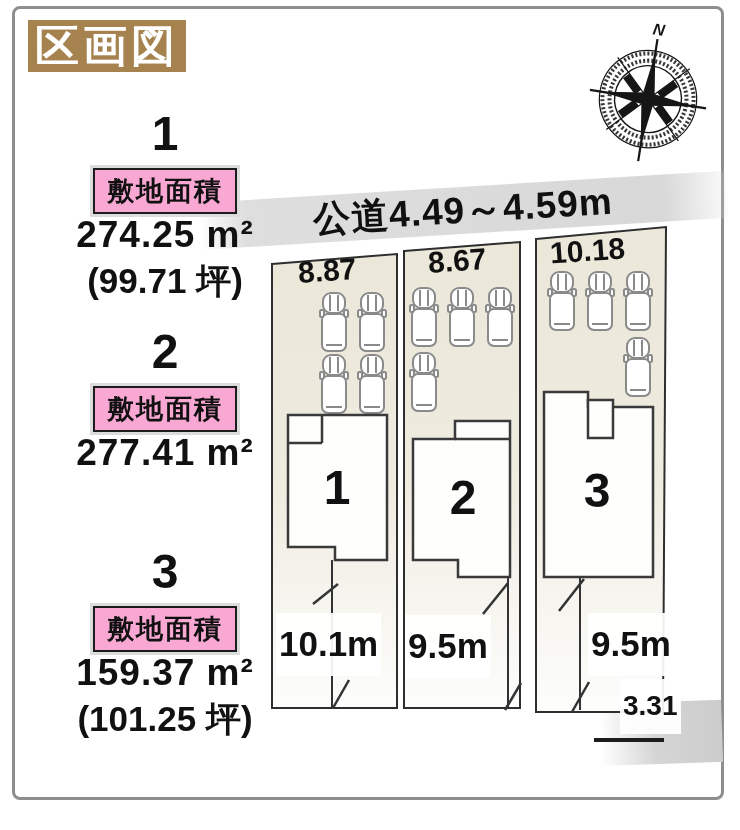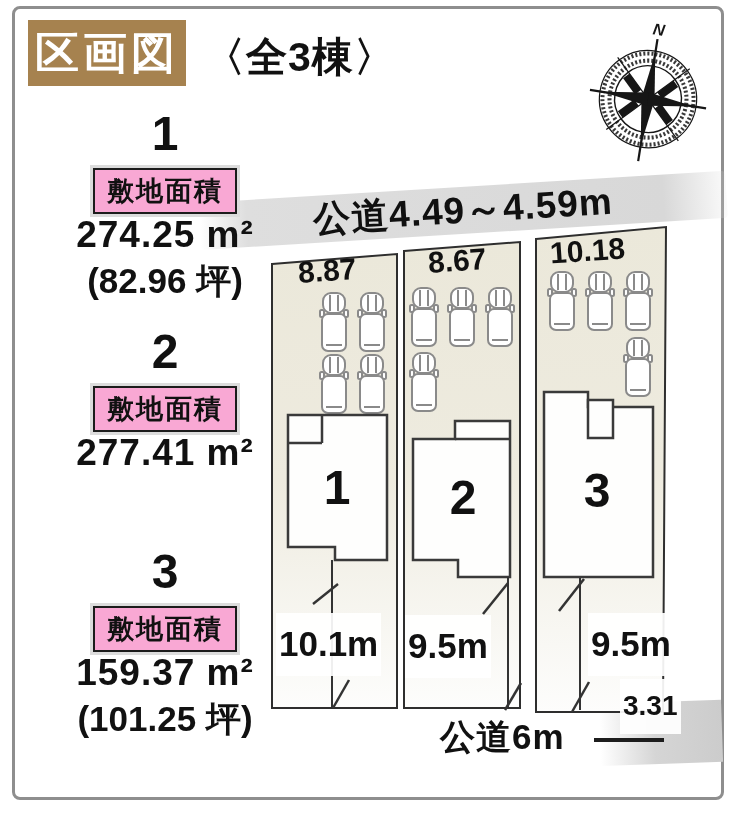--- a/index.html
+++ b/index.html
@@ -4,21 +4,21 @@
 <style>
   html,body{margin:0;padding:0;background:#fff;}
   #stage{
     position:relative;width:740px;height:830px;background:#fff;overflow:hidden;
     font-family:"Liberation Sans","DejaVu Sans",sans-serif;color:#111;
   }
   .abs{position:absolute;}
   
   #frame{left:12px;top:6px;width:706px;height:788px;border:3px solid #8e8e8e;border-radius:8px;background:#fff;z-index:0;}
   
-  #tag-box{left:28px;top:20px;width:158px;height:66px;background:#a6824f;color:#fff;
+  #tag-box{left:28px;top:20px;width:158px;height:52px;background:#a6824f;color:#fff;
     font-size:44px;font-weight:bold;letter-spacing:4px;display:flex;align-items:center;justify-content:center;z-index:4;}
   
   #title{left:204px;top:32px;font-size:41px;font-weight:bold;line-height:1.25;letter-spacing:1px;z-index:4;}
   
   #compass{left:585px;top:14px;width:126px;height:152px;z-index:4;}
   
   .side-block{left:40px;width:250px;text-align:center;z-index:4;}
   .side-num{font-size:48px;font-weight:bold;line-height:1;}
   .side-area-box{display:inline-block;margin-top:10px;border:2px solid #1c1c1c;box-shadow:0 0 0 3px #dcdcdc;
     background:#f9a8d4;font-size:27px;font-weight:bold;padding:3px 12px;letter-spacing:2px;}
@@ -52,21 +52,20 @@
 
 <div id="stage">
 
   <div id="frame" class="abs"></div>
 
   <div id="tag-box" class="abs">
     <span>区画図</span>
   </div>
 
   <div id="title" class="abs">
-    <div>〈全3棟〉</div>
   </div>
 
   <svg id="compass" class="abs" viewBox="0 0 120 150">
     <g transform="rotate(9 60 84)" stroke="#161616" fill="none">
       <text x="60" y="20" text-anchor="middle" font-size="16" font-style="italic" font-weight="bold" stroke="none" fill="#161616">N</text>
       <line x1="60" y1="24" x2="60" y2="146" stroke-width="2.2"></line>
       <line x1="2" y1="84" x2="118" y2="84" stroke-width="2.2"></line>
       <line x1="24" y1="48" x2="96" y2="120" stroke-width="1.2"></line>
       <line x1="24" y1="120" x2="96" y2="48" stroke-width="1.2"></line>
       <circle cx="60" cy="84" r="45" stroke-width="4" stroke-dasharray="2 2" opacity=".85"></circle>
@@ -83,21 +82,21 @@
         <path d="M38 62 L52 76 L46.5 81.5 L32.5 67.5 Z"></path>
         <path d="M82 106 L68 92 L73.5 86.5 L87.5 100.5 Z"></path>
       </g>
     </g>
   </svg>
 
   <div id="block-1" class="abs side-block">
     <div class="side-num">1</div>
     <div class="side-area-box">敷地面積</div>
     <div class="side-m2">274.25 m²</div>
-    <div class="side-tsubo">(82.96 坪)</div>
+    <div class="side-tsubo">(99.71 坪)</div>
   </div>
   <div id="block-2" class="abs side-block">
     <div class="side-num">2</div>
     <div class="side-area-box">敷地面積</div>
     <div class="side-m2">277.41 m²</div>
   </div>
   <div id="block-3" class="abs side-block">
     <div class="side-num">3</div>
     <div class="side-area-box">敷地面積</div>
     <div class="side-m2">159.37 m²</div>
@@ -190,16 +189,15 @@
 
   <div id="plot-num-1" class="abs plot-num">1</div>
   <div id="plot-num-2" class="abs plot-num">2</div>
   <div id="plot-num-3" class="abs plot-num">3</div>
 
   <div id="depth-1" class="abs dim-label">10.1m</div>
   <div id="depth-2" class="abs dim-label">9.5m</div>
   <div id="depth-3" class="abs dim-label">9.5m</div>
   <div id="dim-331" class="abs dim-label">3.31</div>
 
-  <div id="road-bottom-label" class="abs">公道6m</div>
   <div id="road-bottom-dash" class="abs"></div>
 
 </div>
 
 </body></html>

